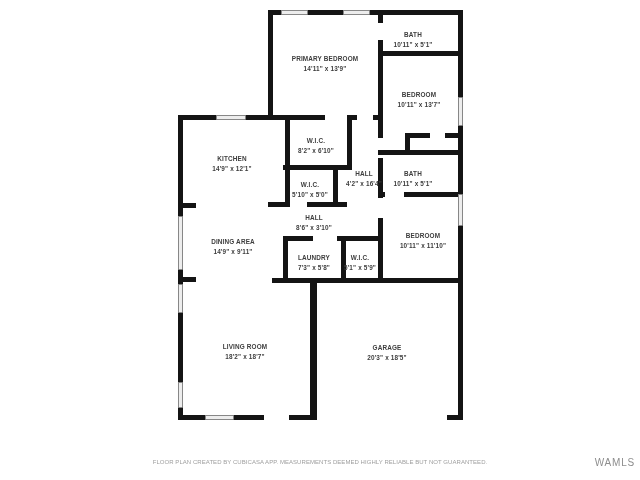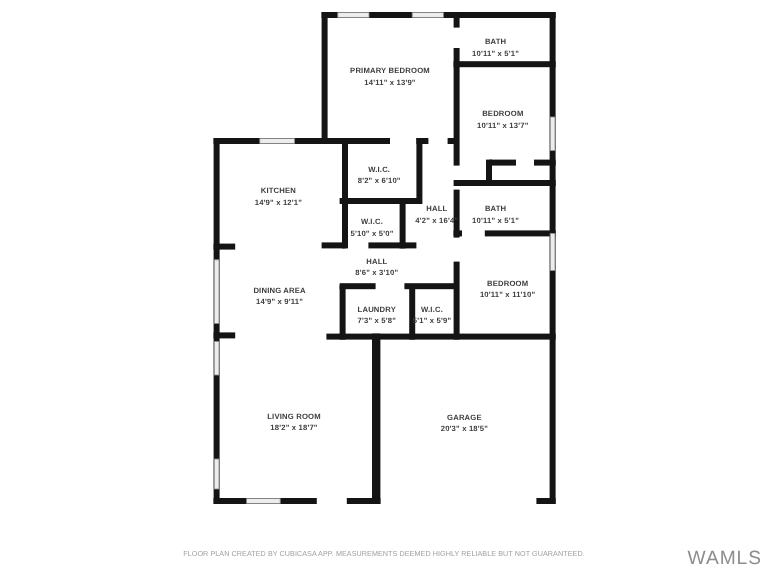--- a/index.html
+++ b/index.html
@@ -18,21 +18,21 @@
   }
   .footer{
     position:absolute;left:0;top:459px;width:640px;
     text-align:center;
     font-size:6px;
     letter-spacing:0.05px;
     color:#9e9e9e;
   }
   .watermark{
     position:absolute;right:5px;top:457px;
-    font-size:16px;
+    font-size:10px;
     letter-spacing:0.8px;
     color:#8d8d8d;
     font-weight:400;
   }
 </style>
 </head>
 <body>
 
 <svg id="plan" width="640" height="480" viewBox="0 0 640 480">
     <rect x="268" y="10" width="195" height="5" fill="#141414"></rect>

